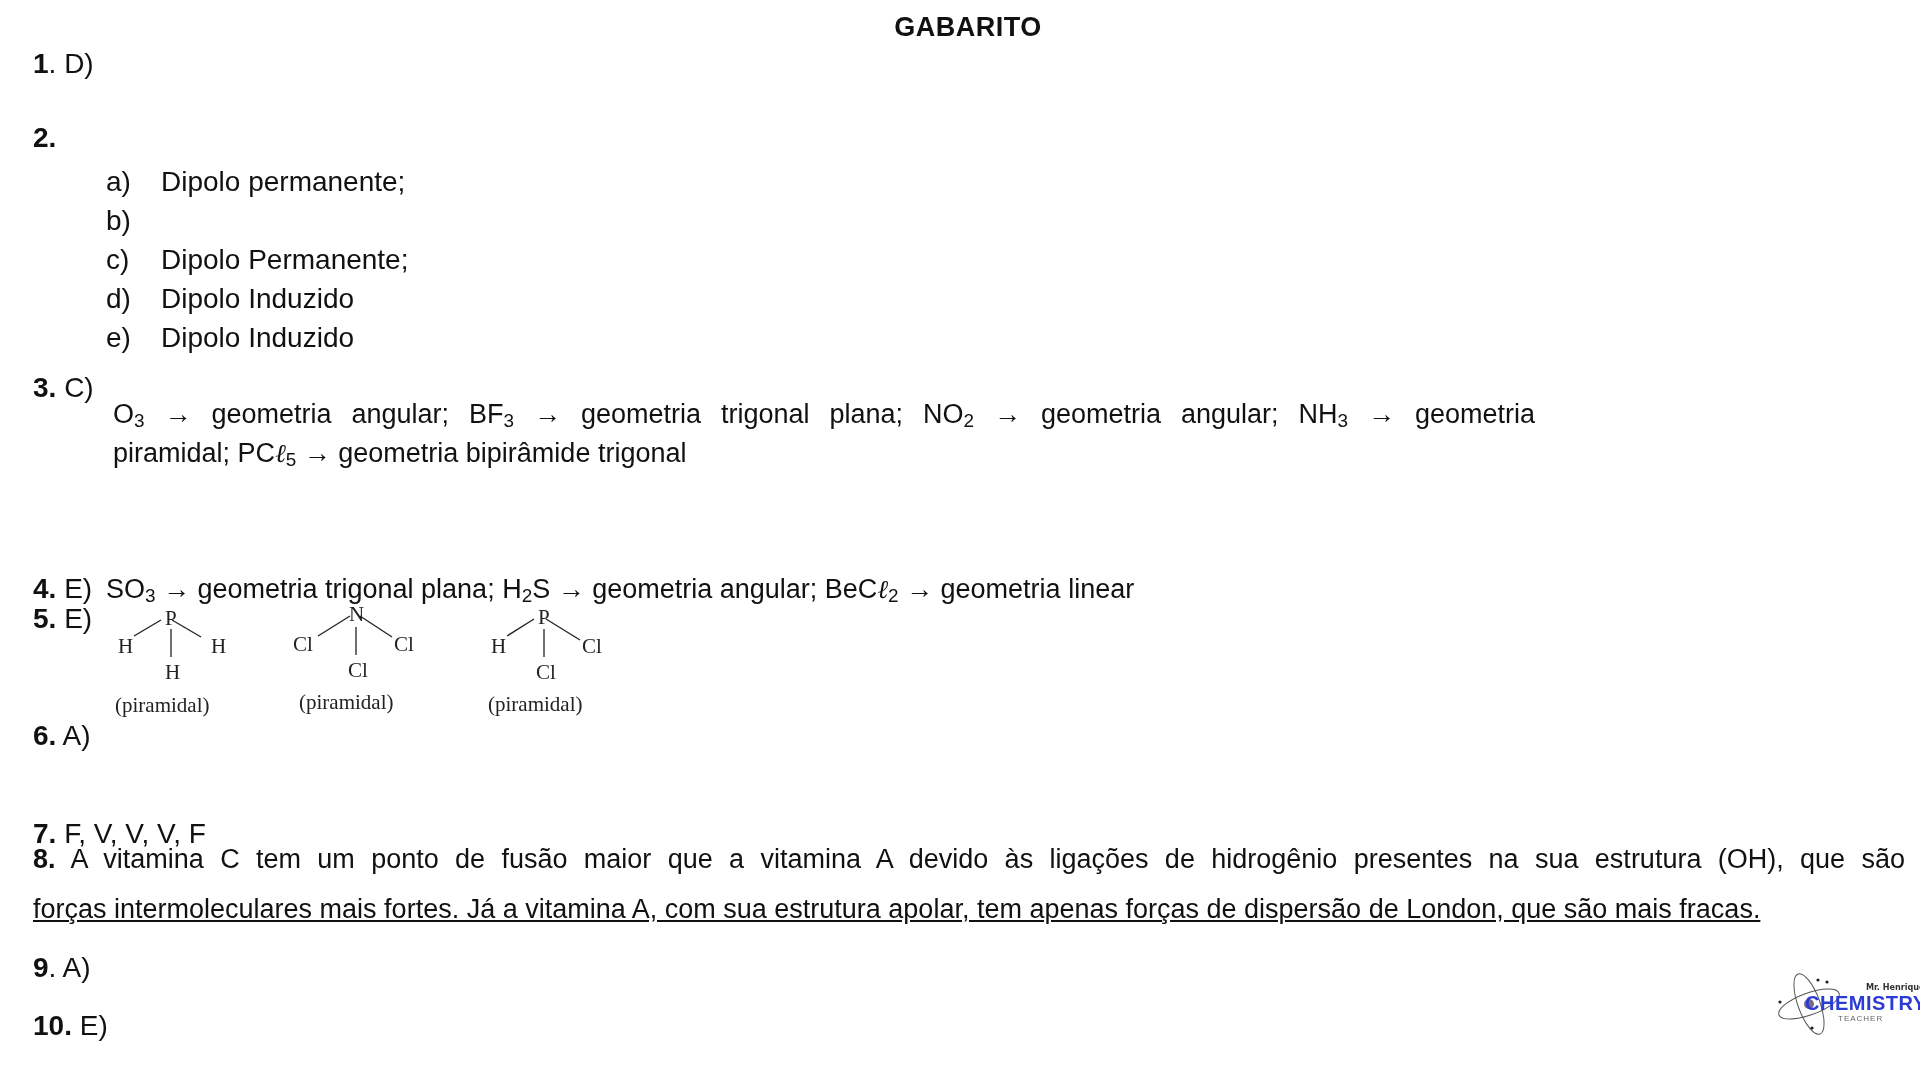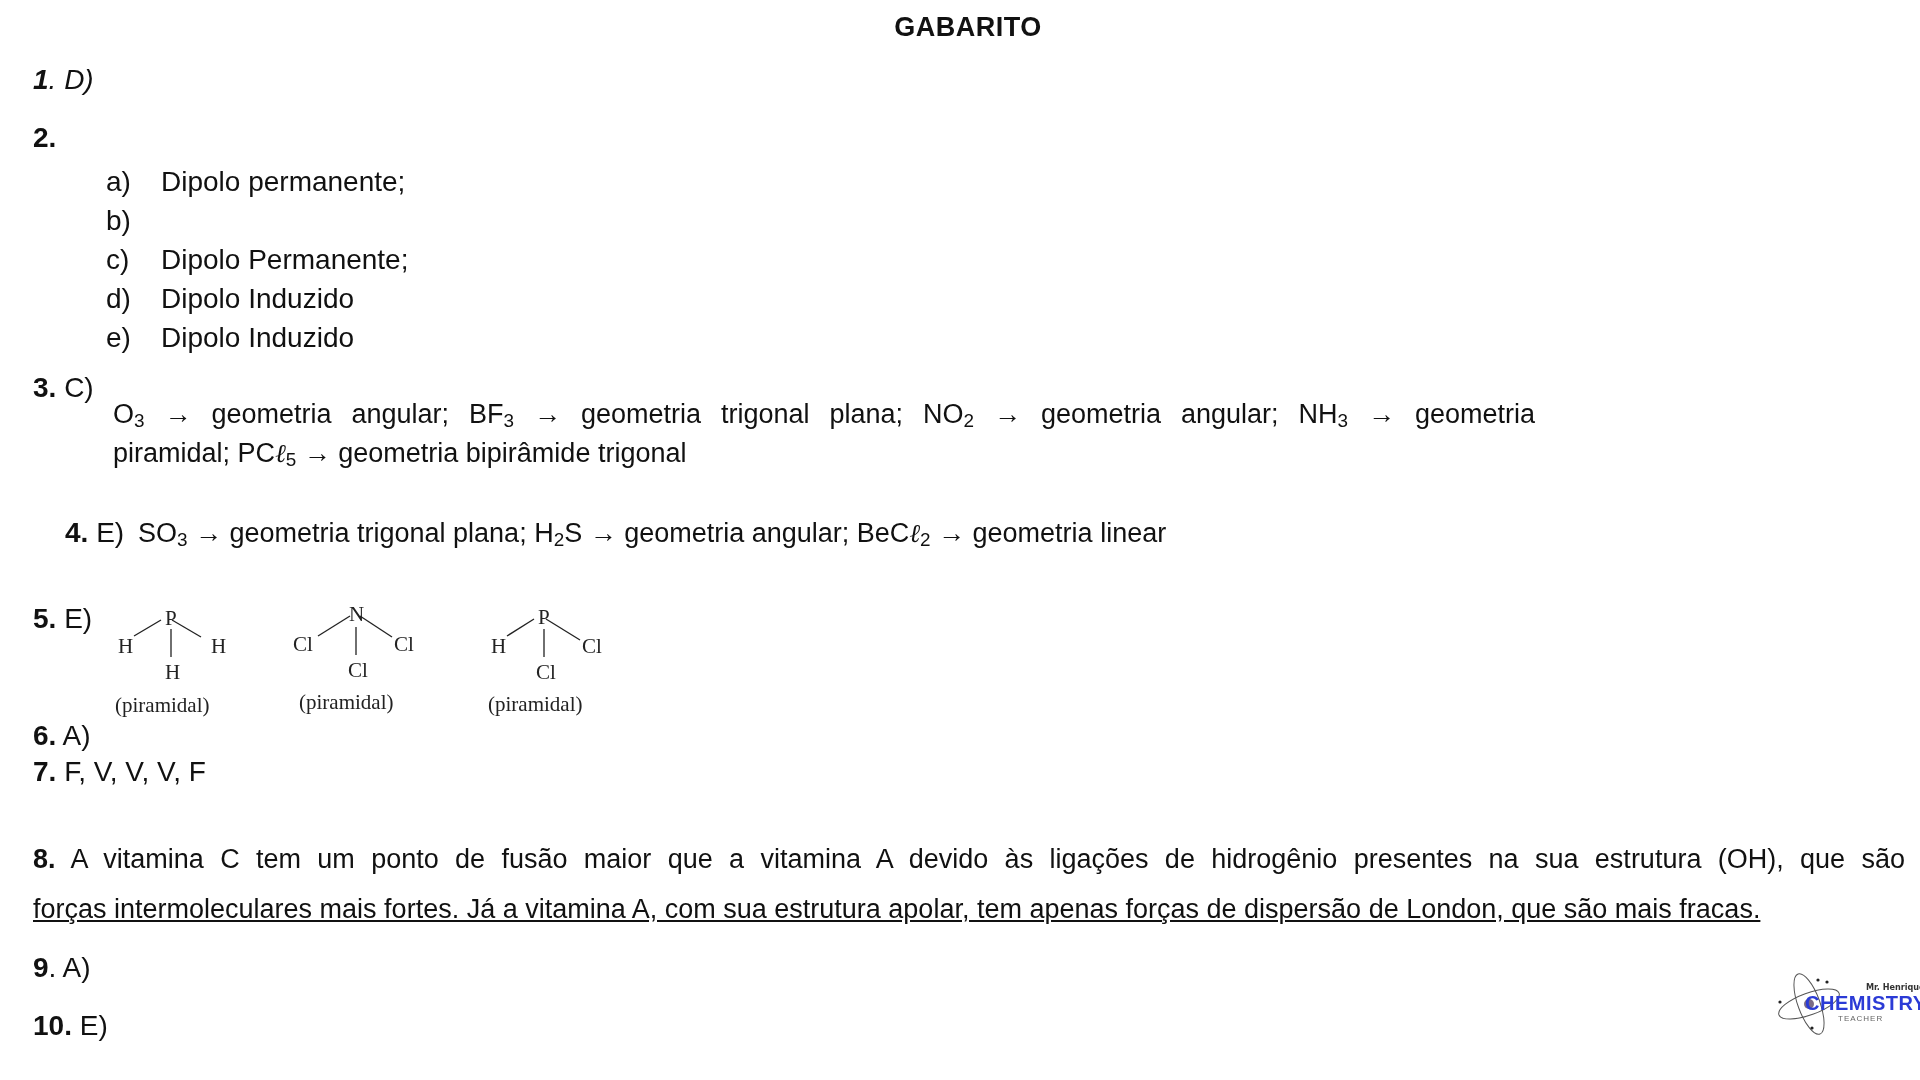--- a/index.html
+++ b/index.html
@@ -31,21 +31,21 @@
   .logo svg { position: absolute; left: 0; top: 0; }
   .logo .small { position: absolute; left: 67px; top: 14px; font-size: 9px; font-weight: bold; color: #333; white-space: nowrap; font-family: "DejaVu Sans Condensed", "DejaVu Sans", sans-serif; padding-left: 23px; }
   .logo .big { position: absolute; left: 29px; top: 24px; font-size: 20px; font-weight: bold; color: #2b3bd6; white-space: nowrap; letter-spacing: 0.5px; }
   .logo .teach { position: absolute; left: 62px; top: 46px; font-size: 8px; color: #666; letter-spacing: 1px; white-space: nowrap; }
 </style>
 </head>
 <body>
 
 <div class="abs title">GABARITO</div>
 
-<div class="abs q" style="top:64px;font-style:italic;">
+<div class="abs q" style="top:48px;">
   <b>1</b><span>. </span><span>D)</span>
 </div>
 
 <div class="abs q" style="top:122px;">
   <b>2.</b>
 </div>
 <div class="abs sub" style="left:0;top:166px;width:800px;height:40px;">
   <span class="sub-label">a)</span>
   <span class="sub-text">Dipolo permanente;</span>
 </div>
@@ -68,21 +68,21 @@
 <div class="abs q" style="top:372px;">
   <b>3.</b><span> C)</span>
 </div>
 <div class="abs just-line" style="left:113px;top:399px;width:1422px;">
   <span>O</span><sub>3</sub><span> → geometria angular; </span><span>BF</span><sub>3</sub><span> → geometria trigonal plana; </span><span>NO</span><sub>2</sub><span> → geometria angular; </span><span>NH</span><sub>3</sub><span> → geometria</span>
 </div>
 <div class="abs plain-line" style="left:113px;top:438px;">
   <span>piramidal; PC</span><span class="ell">ℓ</span><sub>5</sub><span> → geometria bipirâmide trigonal</span>
 </div>
 
-<div class="abs q" style="top:517px;margin-left:32px;">
+<div class="abs q" style="top:573px;">
   <b>4.</b><span> E)</span>
   <span style="margin-left:6px;font-size:27px;"><span>SO</span><sub>3</sub><span> → geometria trigonal plana; </span><span>H</span><sub>2</sub><span>S</span><span> → geometria angular; </span><span>BeC</span><span class="ell">ℓ</span><sub>2</sub><span> → geometria linear</span></span>
 </div>
 
 <div class="abs q" style="top:603px;">
   <b>5.</b><span> E)</span>
 </div>
 
 <div class="mol" style="left:115px;top:605px;width:130px;height:115px;">
   <svg width="130" height="115">
@@ -120,21 +120,21 @@
   <span class="atom" style="left:4px;top:31px;">H</span>
   <span class="atom" style="left:95px;top:31px;">Cl</span>
   <span class="atom" style="left:49px;top:57px;">Cl</span>
   <span class="cap" style="left:1px;top:87px;">(piramidal)</span>
 </div>
 
 <div class="abs q" style="top:720px;">
   <b>6.</b><span> A)</span>
 </div>
 
-<div class="abs q" style="top:756px;">
+<div class="abs q" style="top:818px;">
   <b>7.</b><span> F, V, V, V, F</span>
 </div>
 
 <div class="abs para-line" style="top:836px;margin-top:8px;">
   <b>8.</b><span> A vitamina C tem um ponto de fusão maior que a vitamina A devido às ligações de hidrogênio presentes na sua estrutura (OH), que são</span>
 </div>
 <div class="abs plain-line" style="left:33px;top:894px;text-decoration:underline;">forças intermoleculares mais fortes. Já a vitamina A, com sua estrutura apolar, tem apenas forças de dispersão de London, que são mais fracas.</div>
 
 <div class="abs q" style="top:952px;">
   <b>9</b><span>. </span><span>A)</span>

